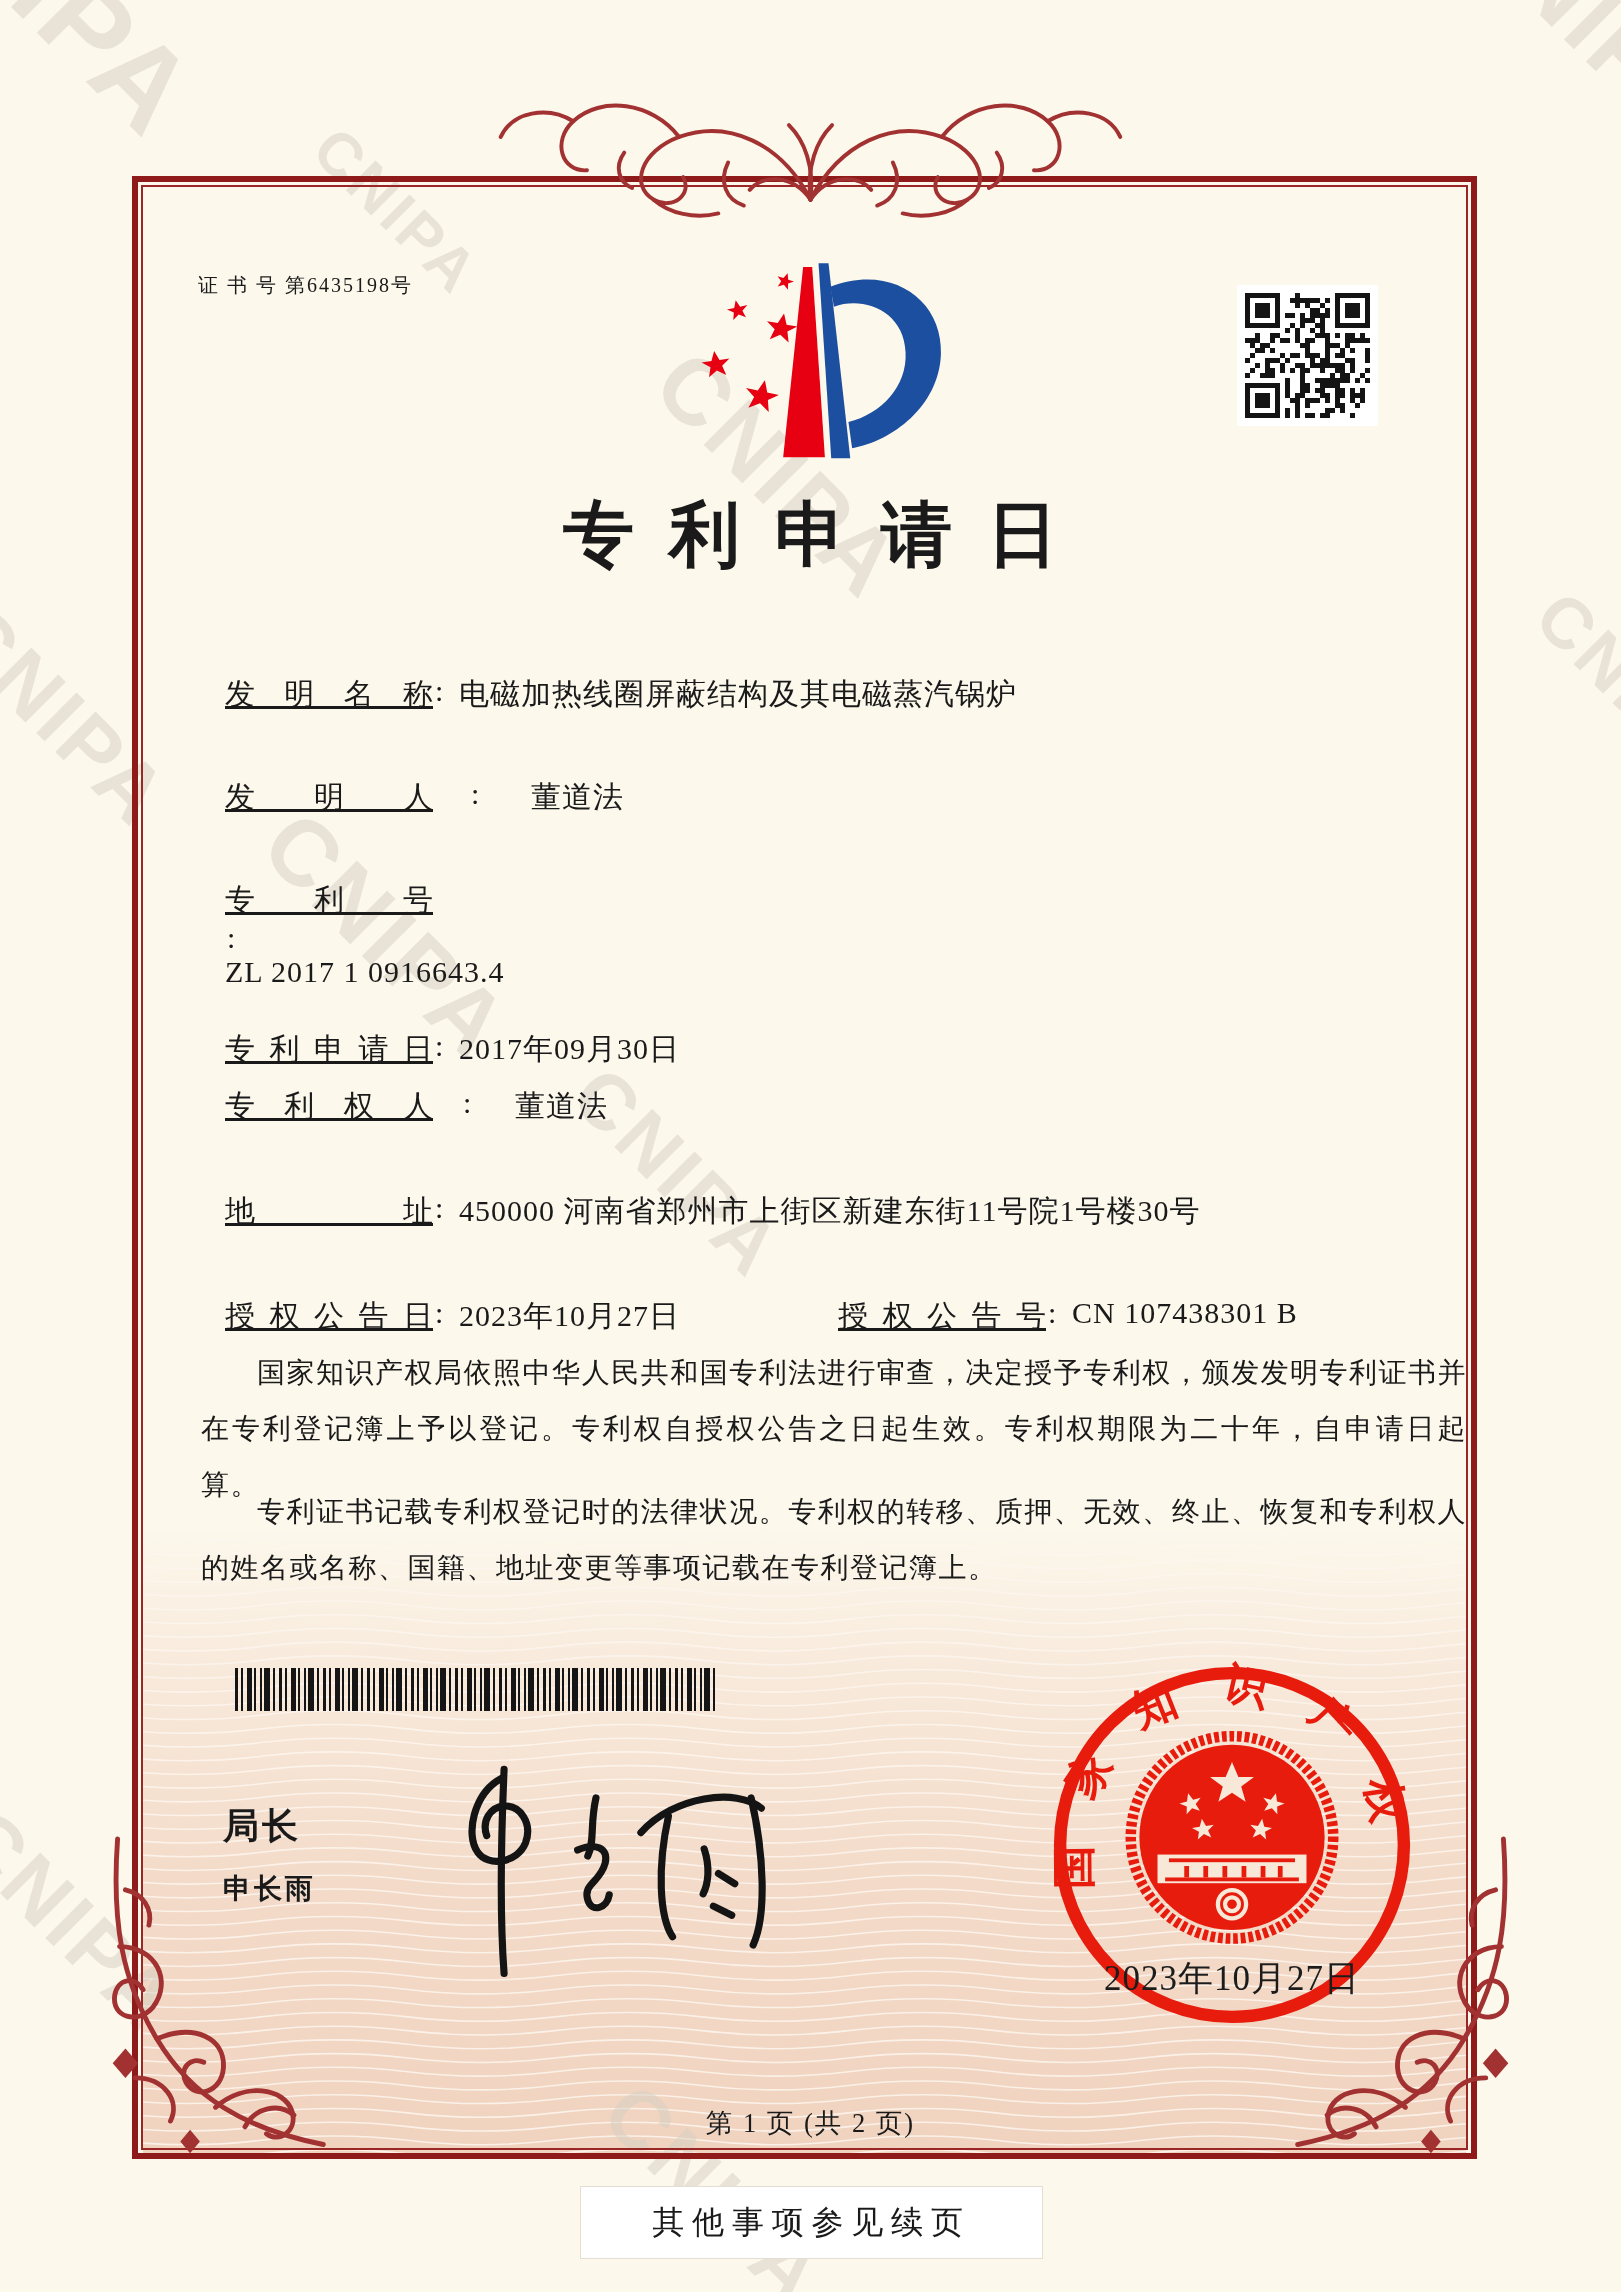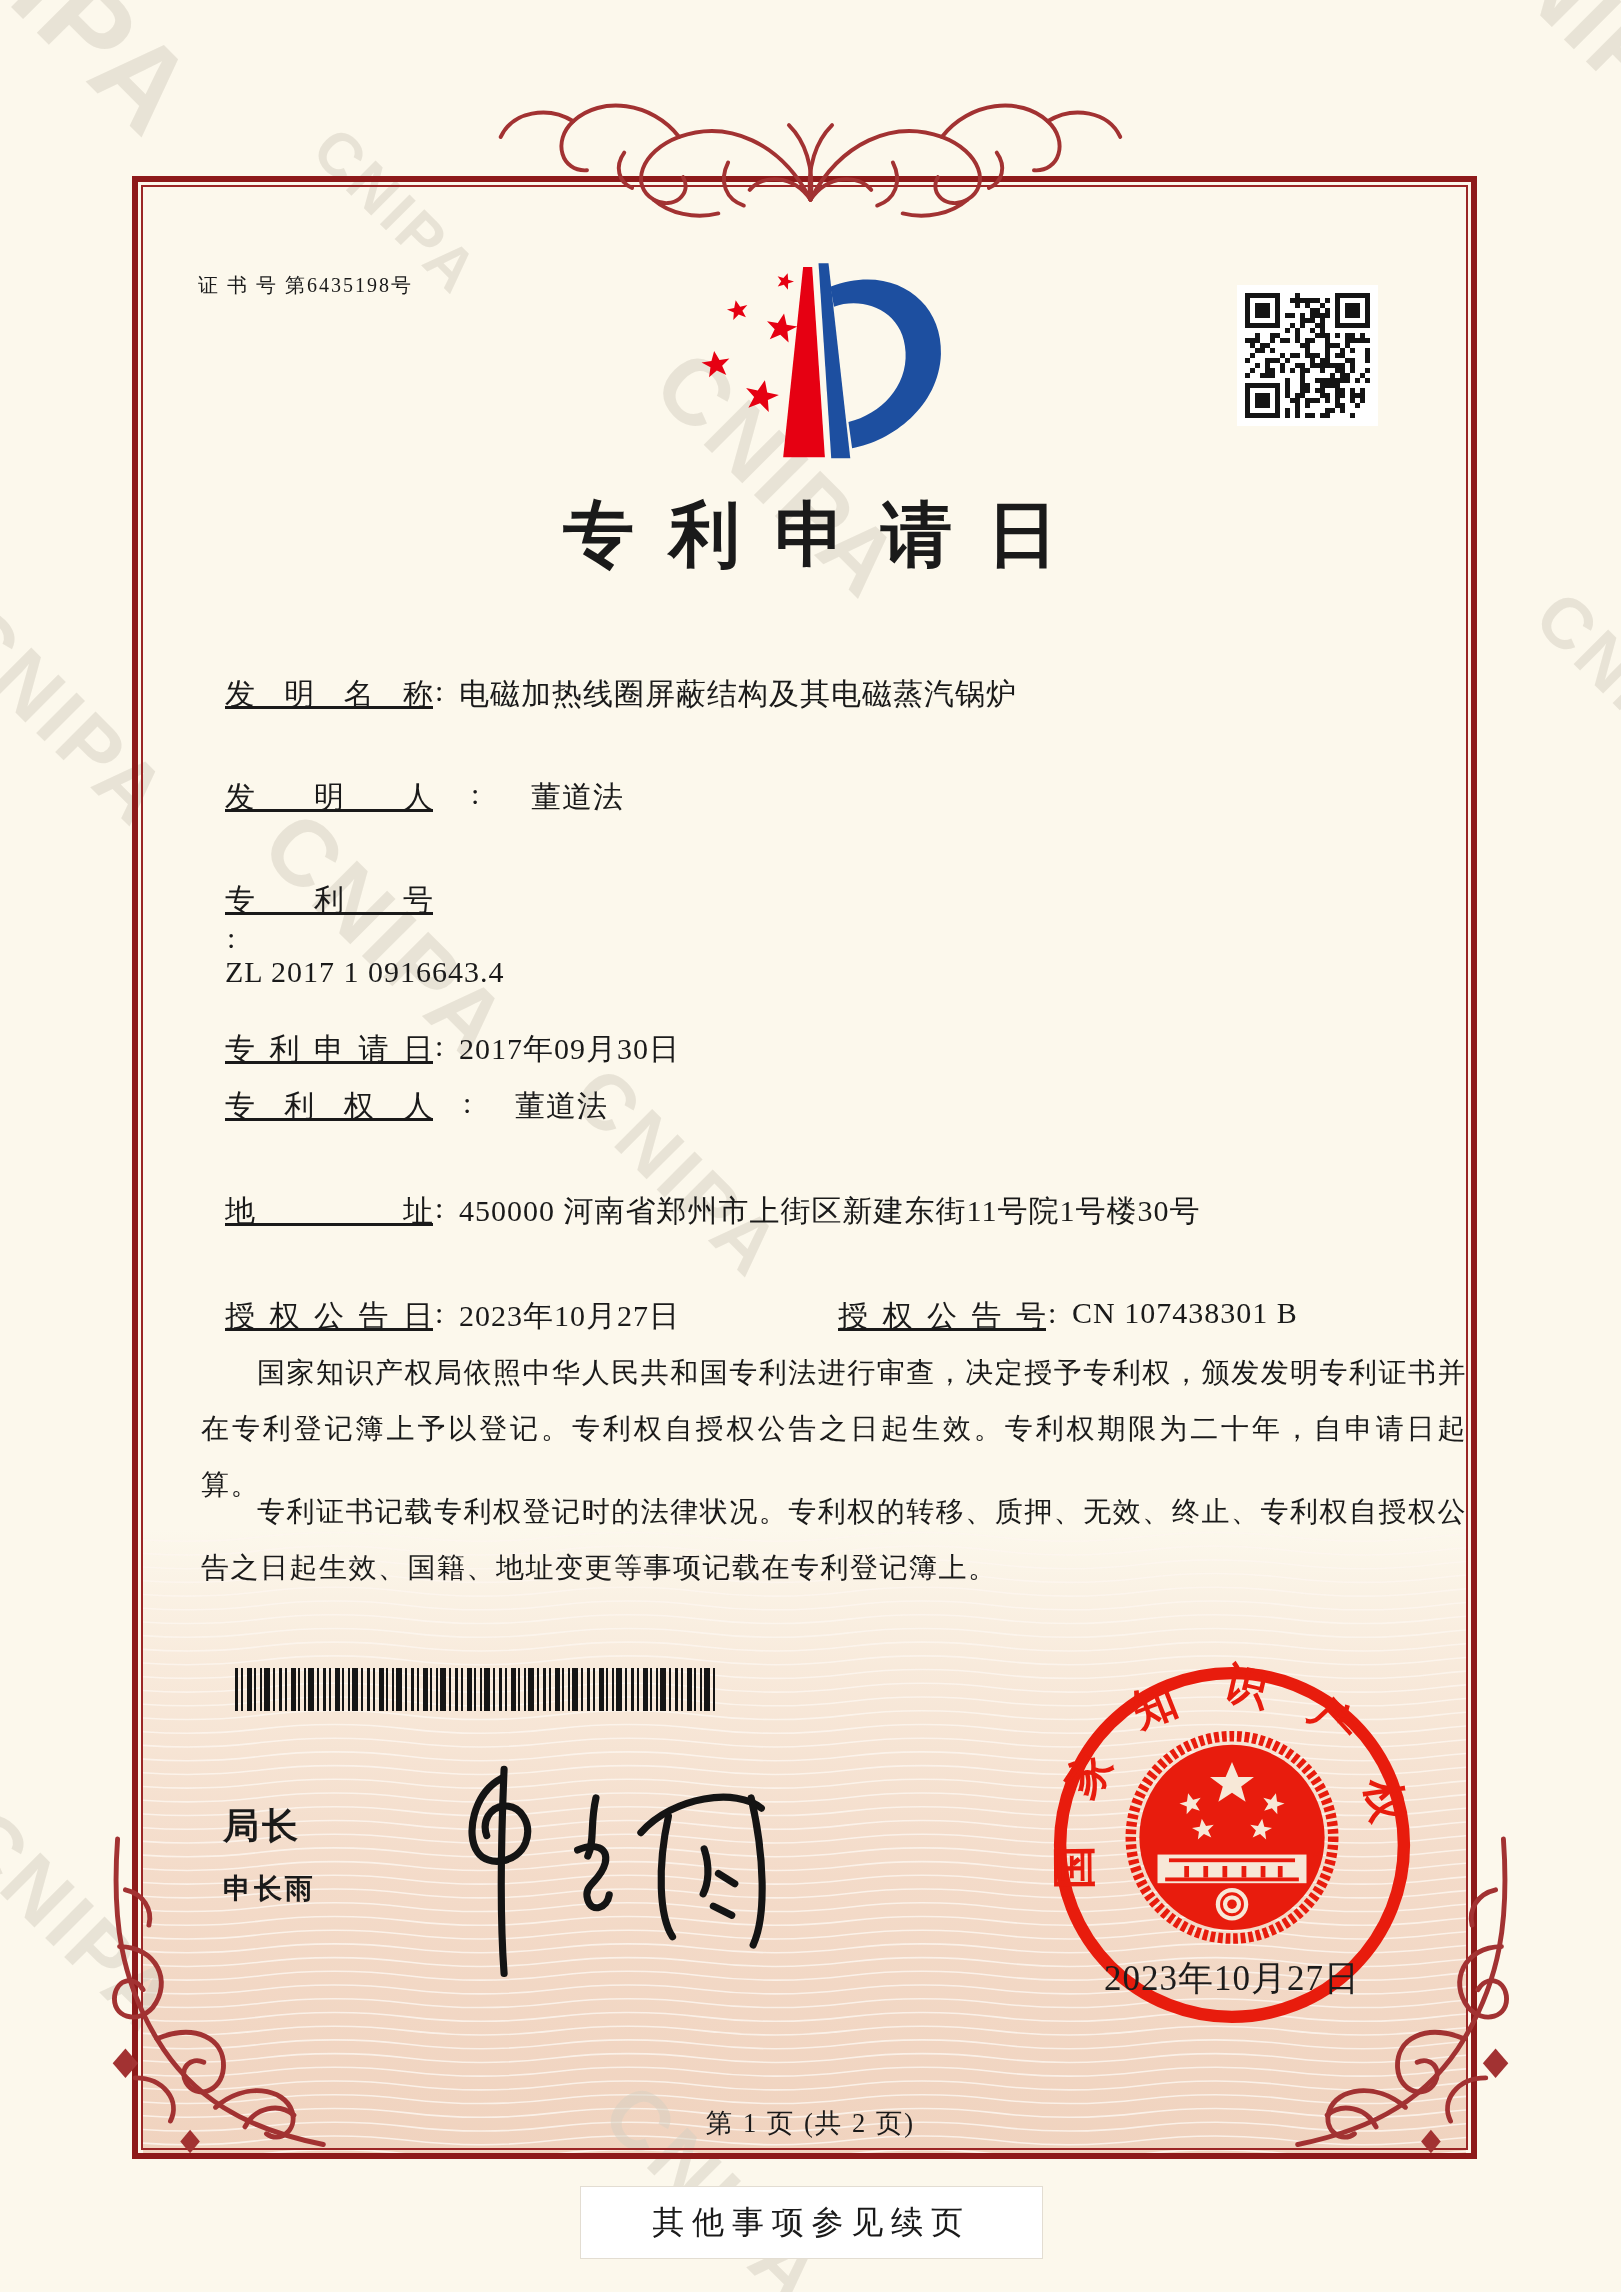--- a/index.html
+++ b/index.html
@@ -456,21 +456,21 @@
       <span class="fcolon">:</span>
     <span class="fvalue">2023年10月27日</span>
     <span class="grant-pair">
       <span class="flabel">授权公告号</span>
         <span class="fcolon">:</span>
       <span class="fvalue">CN 107438301 B</span>
     </span>
   </div>
 
   <div class="para" style="top:1345px;">国家知识产权局依照中华人民共和国专利法进行审查，决定授予专利权，颁发发明专利证书并在专利登记簿上予以登记。专利权自授权公告之日起生效。专利权期限为二十年，自申请日起算。</div>
-  <div class="para" style="top:1484px;">专利证书记载专利权登记时的法律状况。专利权的转移、质押、无效、终止、专利权自授权公告之日起生效、国籍、地址变更等事项记载在专利登记簿上。</div>
+  <div class="para" style="top:1484px;">专利证书记载专利权登记时的法律状况。专利权的转移、质押、无效、终止、恢复和专利权人的姓名或名称、国籍、地址变更等事项记载在专利登记簿上。</div>
 
   <div class="barcode"></div>
 
   <div class="director-title">局长</div>
   <div class="director-name">申长雨</div>
 
   <svg class="signature" viewBox="0 0 360 240">
     <g stroke="#141414" stroke-width="7" fill="none" stroke-linecap="round" stroke-linejoin="round">
       <path d="M85,25 C58,40 50,80 62,97 C72,112 101,108 109,88 C116,69 104,51 88,52 C74,53 66,67 71,81"></path>
       <path d="M88,16 C86,62 83,150 88,216"></path>

